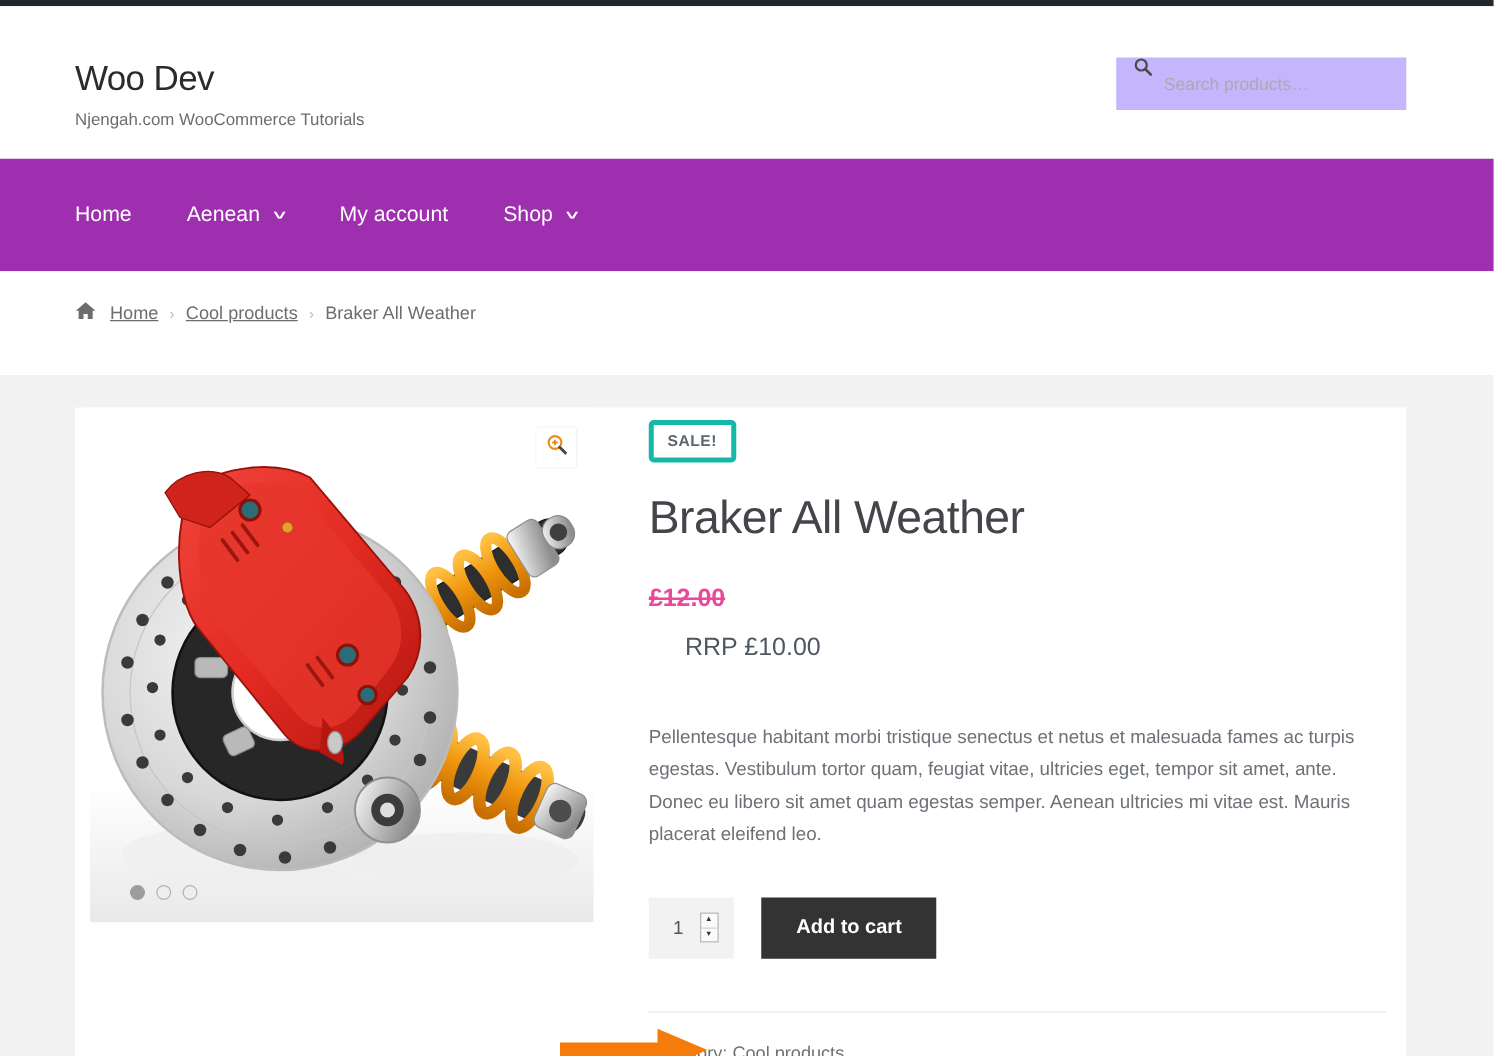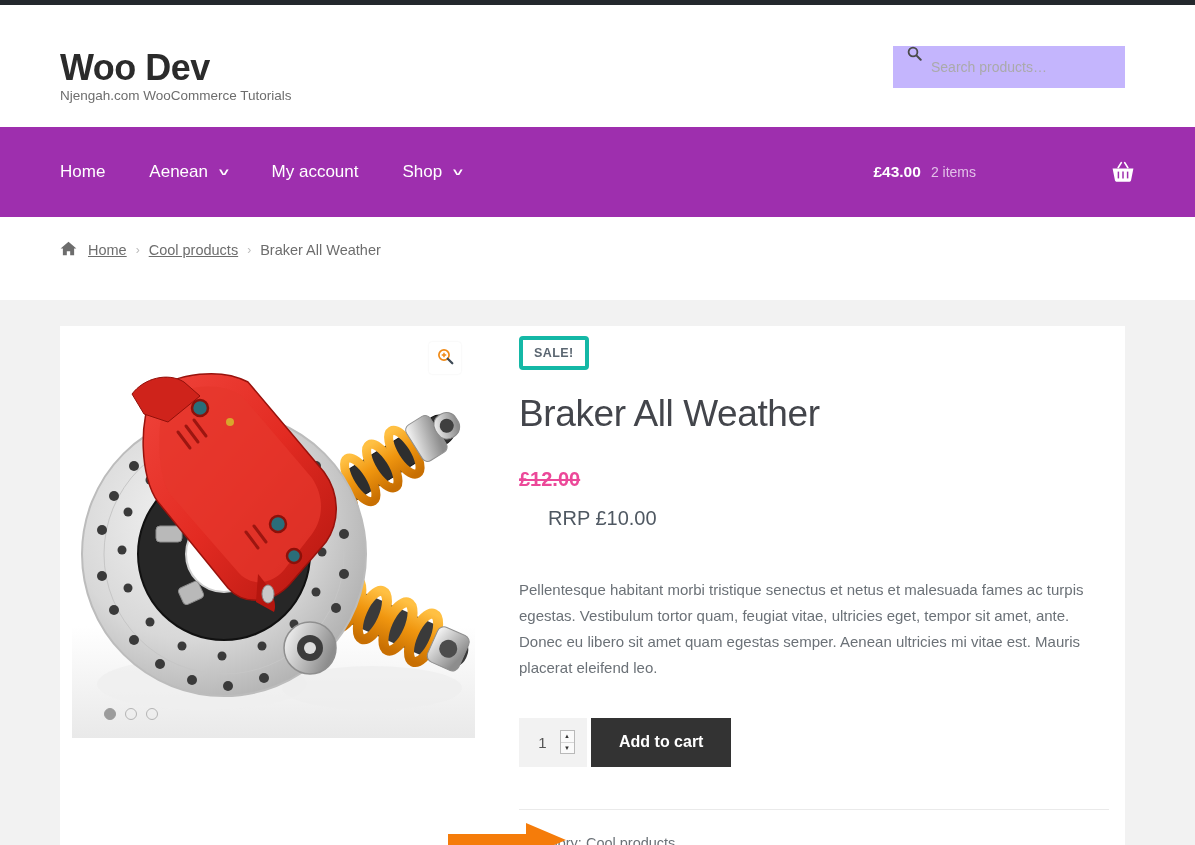--- a/index.html
+++ b/index.html
@@ -17,21 +17,21 @@
     background: #23282d;
   }
 
   
   .site-header {
     position: absolute; top: 5px; left: 0; width: 1195px; height: 122px;
     background: #ffffff;
   }
   .site-title {
     position: absolute; left: 60px; top: 42px;
-    font-size: 36px; font-weight: bold; color: #2b2b2b;
+    font-size: 28px; font-weight: normal; color: #2b2b2b;
     letter-spacing: -0.5px;
   }
   .site-tagline {
     position: absolute; left: 60px; top: 83px;
     font-size: 13.5px; color: #6d6d6d; font-weight: normal;
   }
   .search-box {
     position: absolute; left: 893px; top: 41px;
     width: 232px; height: 42px;
     background: #c4b5fd; border: none;
@@ -175,21 +175,21 @@
     display: flex; flex-direction: column;
     border: 1px solid #b9b9b9; background: #fafafa;
     width: 15px; height: 24px; cursor: pointer;
   }
   .spin-half {
     flex: 1; display: flex; align-items: center; justify-content: center;
     font-size: 6px; color: #333; line-height: 1;
   }
   .spin-half:first-child { border-bottom: 1px solid #d5d5d5; }
   .add-to-cart-btn {
-    margin-left: 4px; background: #333333; color: #ffffff;
+    margin-left: 22px; background: #333333; color: #ffffff;
     border: none; padding: 0 28px; height: 49px;
     font-family: "Liberation Sans", sans-serif;
     font-size: 16px; font-weight: bold; cursor: pointer;
   }
   .meta-divider {
     margin-top: 42px; width: 590px; height: 1px; background: #eaeaea;
   }
   .category-line {
     margin-top: 25px; font-size: 14.5px; color: #6b7177;
   }
@@ -228,34 +228,20 @@
       </div>
       <div class="nav-item">
         <span>My account</span>
       </div>
       <div class="nav-item">
         <span>Shop</span>
         <span class="caret">˅</span>
       </div>
     </div>
 
-    <div class="cart-area">
-      <span class="cart-amount">£43.00</span>
-      <span class="cart-count">2 items</span>
-      <span class="cart-icon-wrap">
-        <svg width="24" height="22" viewBox="0 0 24 22">
-          <path d="M7.2 6.6 L10.3 1.6" stroke="#ffffff" stroke-width="1.7" fill="none" stroke-linecap="round"></path>
-          <path d="M16.8 6.6 L13.7 1.6" stroke="#ffffff" stroke-width="1.7" fill="none" stroke-linecap="round"></path>
-          <path d="M1.6 7.4 h20.8 l-2.4 12.2 a1.4 1.4 0 0 1 -1.4 1.1 h-13.2 a1.4 1.4 0 0 1 -1.4 -1.1 z" fill="#ffffff"></path>
-          <line x1="7.4" y1="10.6" x2="7.4" y2="17.4" stroke="#9e2fae" stroke-width="1.5"></line>
-          <line x1="12" y1="10.6" x2="12" y2="17.4" stroke="#9e2fae" stroke-width="1.5"></line>
-          <line x1="16.6" y1="10.6" x2="16.6" y2="17.4" stroke="#9e2fae" stroke-width="1.5"></line>
-        </svg>
-      </span>
-    </div>
   </div>
 
   <div class="breadcrumb-strip">
     <div class="breadcrumb">
       <span class="home-icon">
         <svg width="17" height="15" viewBox="0 0 18 16">
           <path d="M9 0.8 L17.4 8.1 h-2.4 v7.1 h-4.2 v-4.4 h-3.6 v4.4 h-4.2 v-7.1 h-2.4 z" fill="#6d6d6d"></path>
         </svg>
       </span>
       <span class="bc-link">Home</span>

